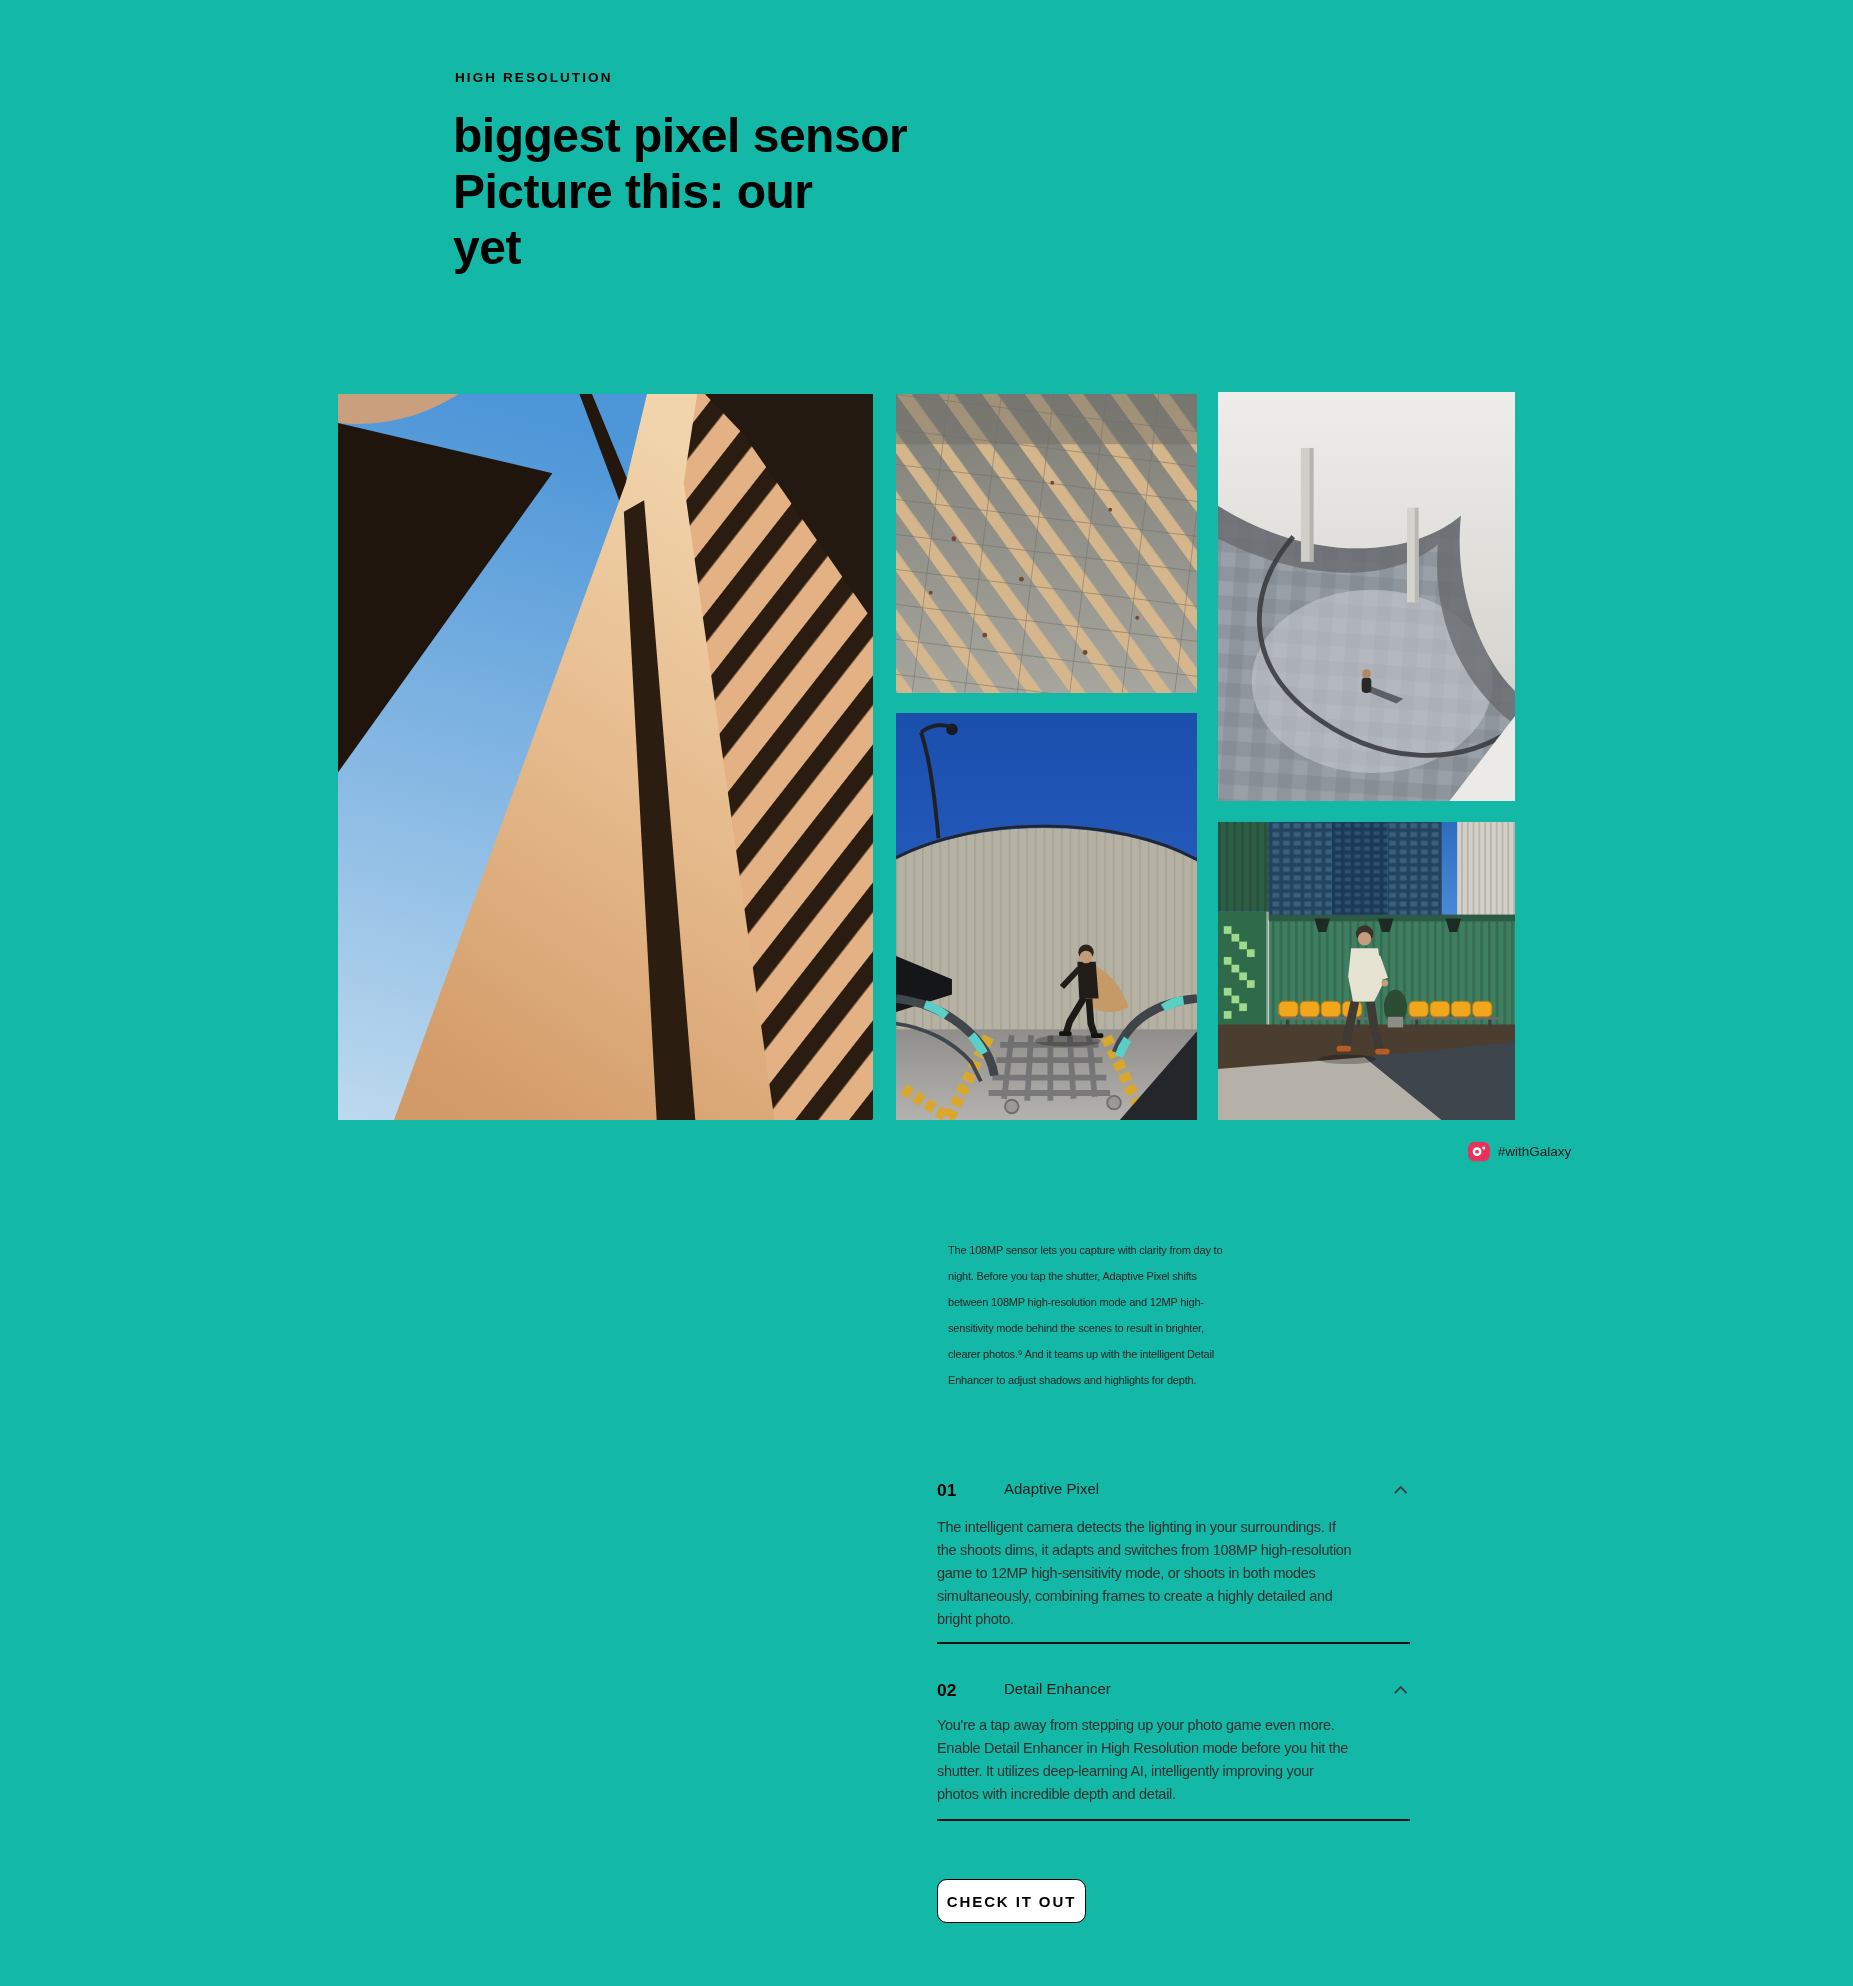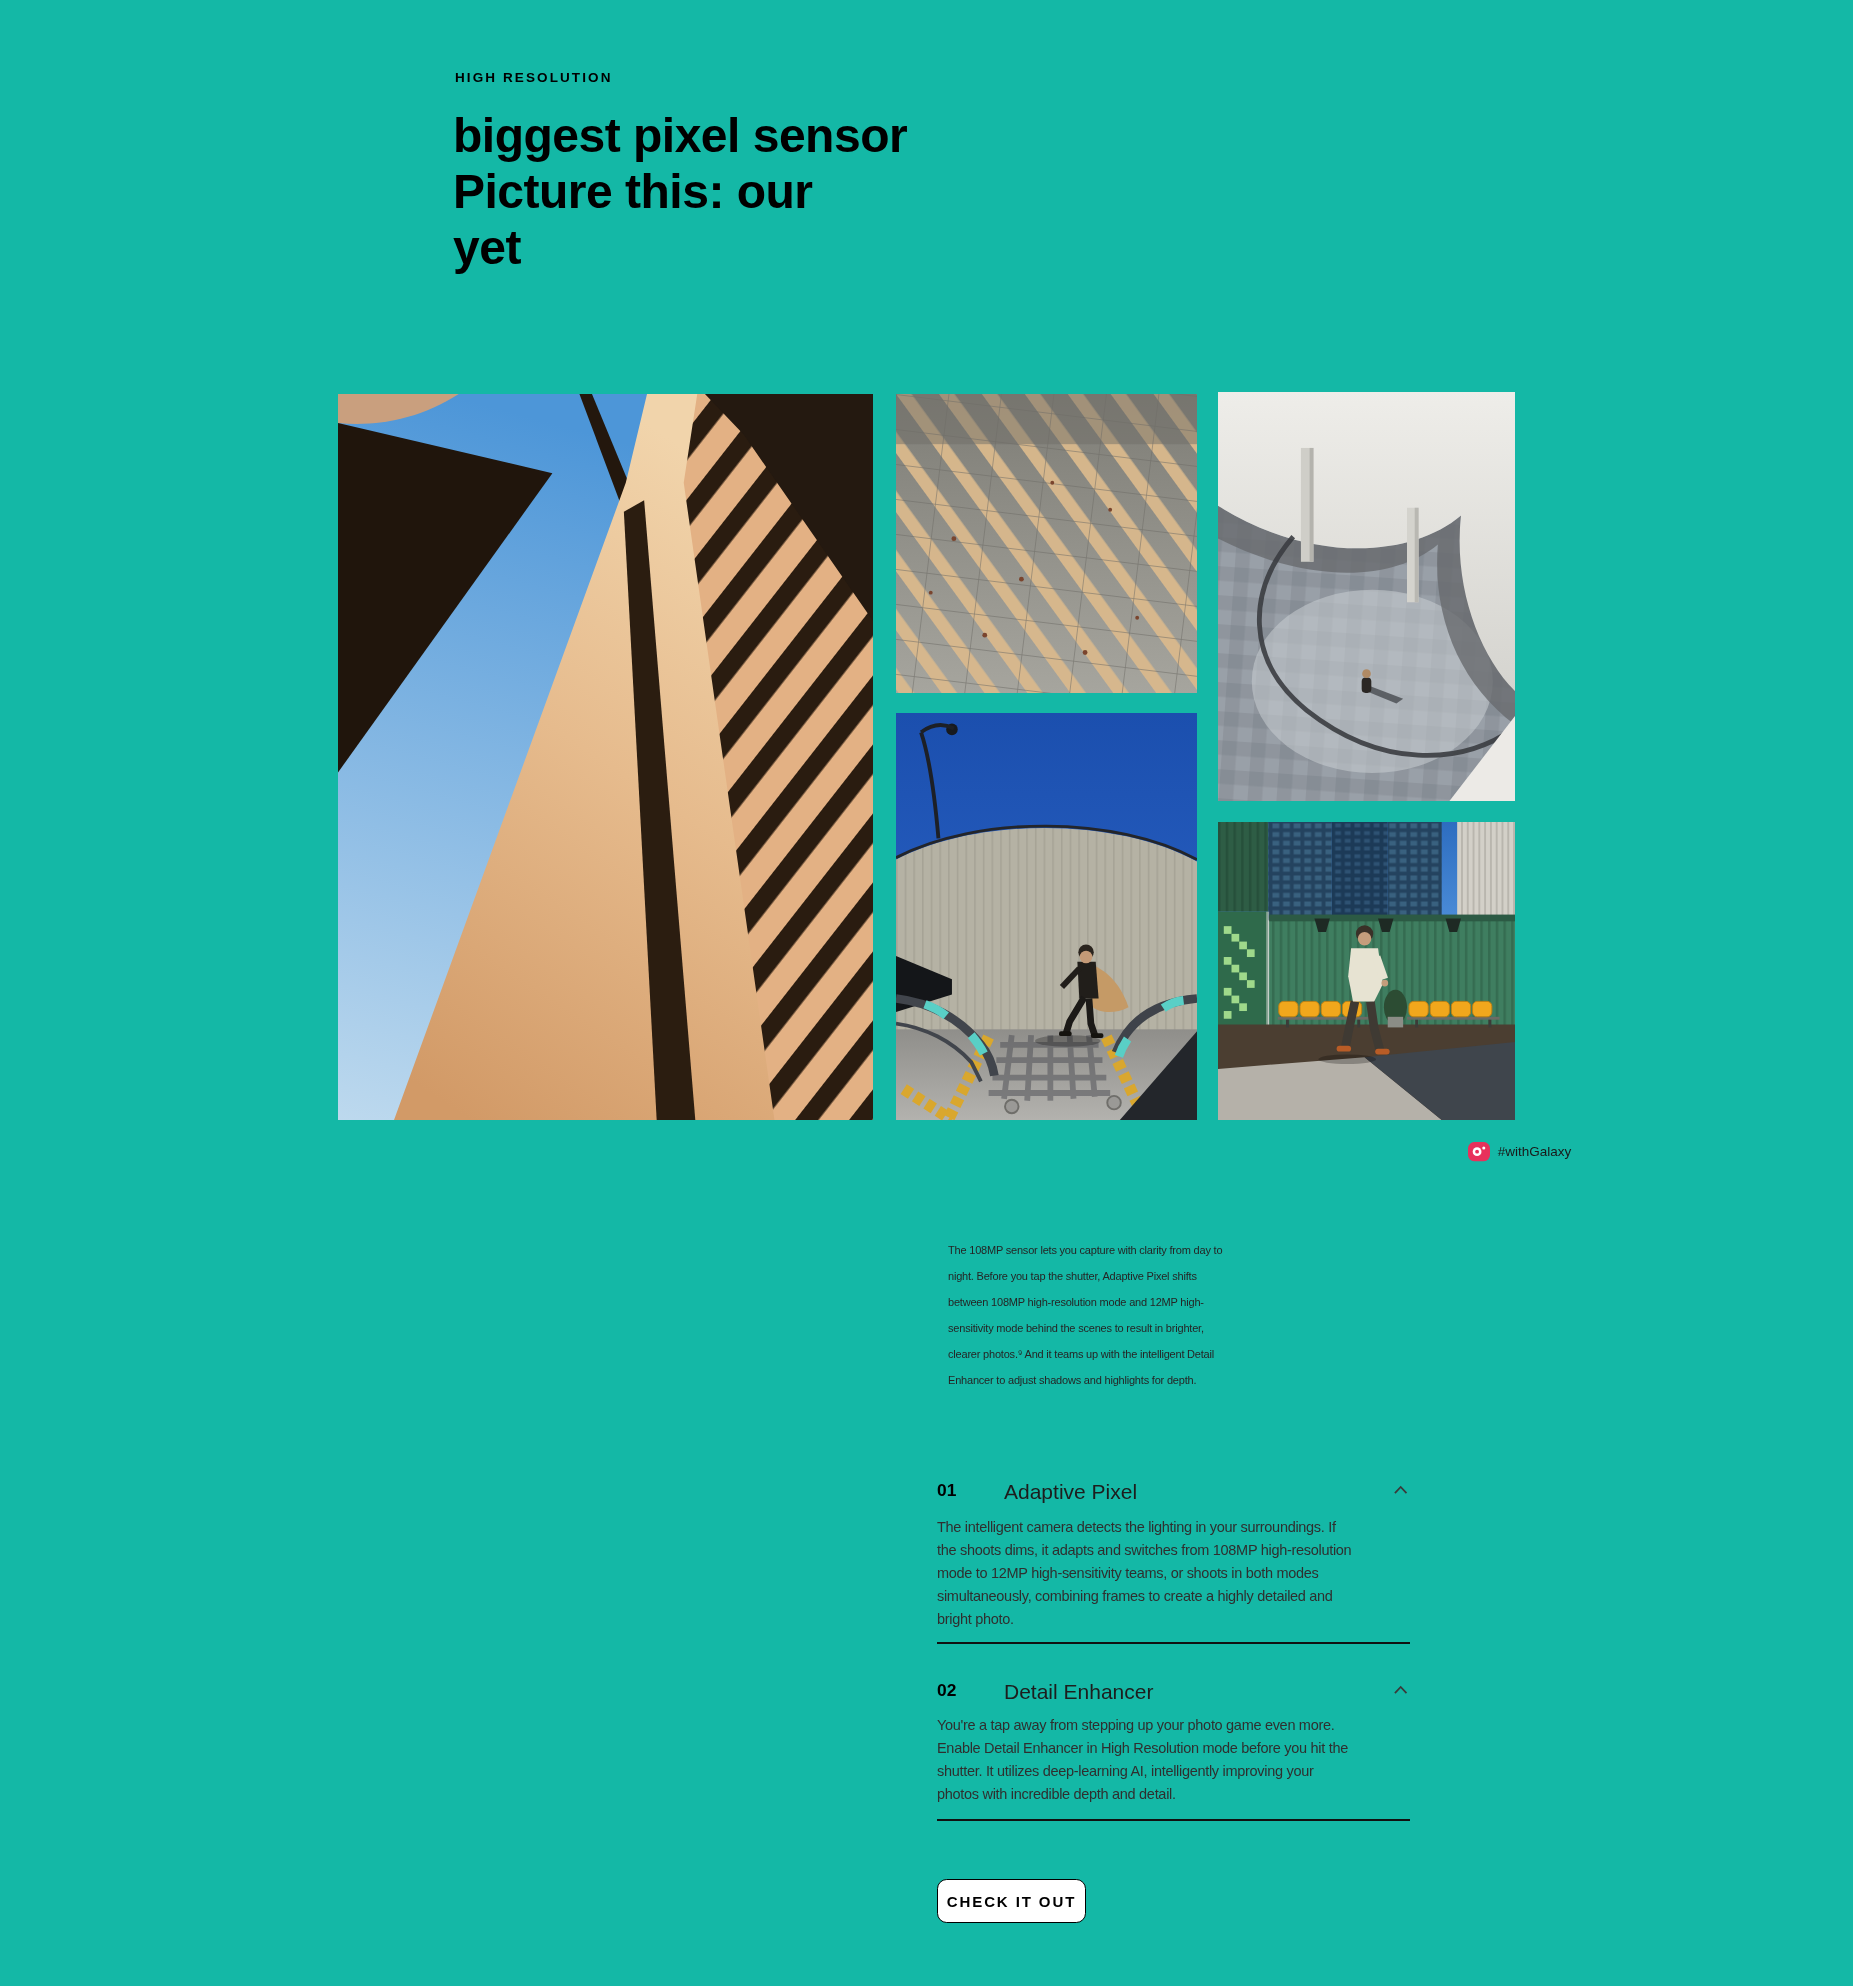--- a/index.html
+++ b/index.html
@@ -27,21 +27,21 @@
   .attribution .label{font-size:13.5px;color:#1a1a1a;line-height:20px;}
 
   
   .intro{position:absolute;left:935px;top:1237px;font-size:11px;line-height:26px;
          letter-spacing:-0.2px;color:#252525;margin-left:13px;}
   .intro div{white-space:nowrap;}
 
   
   .acc-header{position:absolute;left:937px;width:473px;height:23px;cursor:pointer;}
   .acc-num{position:absolute;left:0;top:0;font-size:17.4px;font-weight:700;color:#000;}
-  .acc-title{position:absolute;left:67px;top:0;font-size:21px;font-weight:400;color:#1d1d1d;}
+  .acc-title{position:absolute;left:67px;top:0;font-size:15px;font-weight:400;color:#1d1d1d;}
   .acc-chevron{position:absolute;right:1.9px;top:3.9px;width:15.4px;height:11.6px;}
   .acc-body{position:absolute;left:937px;font-size:14.5px;line-height:23px;
             letter-spacing:-0.3px;color:#2f2f2f;}
   .acc-body div{white-space:nowrap;}
   .acc-rule{position:absolute;left:937px;width:473px;height:1.9px;background:#111;}
 
   .hd1{top:1480px;} .bd1{top:1516px;} .rl1{top:1642px;}
   .hd2{top:1680px;} .bd2{top:1714px;} .rl2{top:1819px;}
 
   
@@ -325,21 +325,21 @@
   <div class="acc-header hd1">
     <span class="acc-num">01</span>
     <span class="acc-title">Adaptive Pixel</span>
     <svg class="acc-chevron" viewBox="0 0 16 12">
       <polyline points="2,9.5 8,3 14,9.5" fill="none" stroke="#3a3a3a" stroke-width="1.8"></polyline>
     </svg>
   </div>
   <div class="acc-body bd1">
     <div>The intelligent camera detects the lighting in your surroundings. If</div>
     <div>the shoots dims, it adapts and switches from 108MP high-resolution</div>
-    <div>mode to 12MP high-sensitivity teams, or shoots in both modes</div>
+    <div>game to 12MP high-sensitivity mode, or shoots in both modes</div>
     <div>simultaneously, combining frames to create a highly detailed and</div>
     <div>bright photo.</div>
   </div>
   <div class="acc-rule rl1"></div>
 
   <div class="acc-header hd2">
     <span class="acc-num">02</span>
     <span class="acc-title">Detail Enhancer</span>
     <svg class="acc-chevron" viewBox="0 0 16 12">
       <polyline points="2,9.5 8,3 14,9.5" fill="none" stroke="#3a3a3a" stroke-width="1.8"></polyline>

